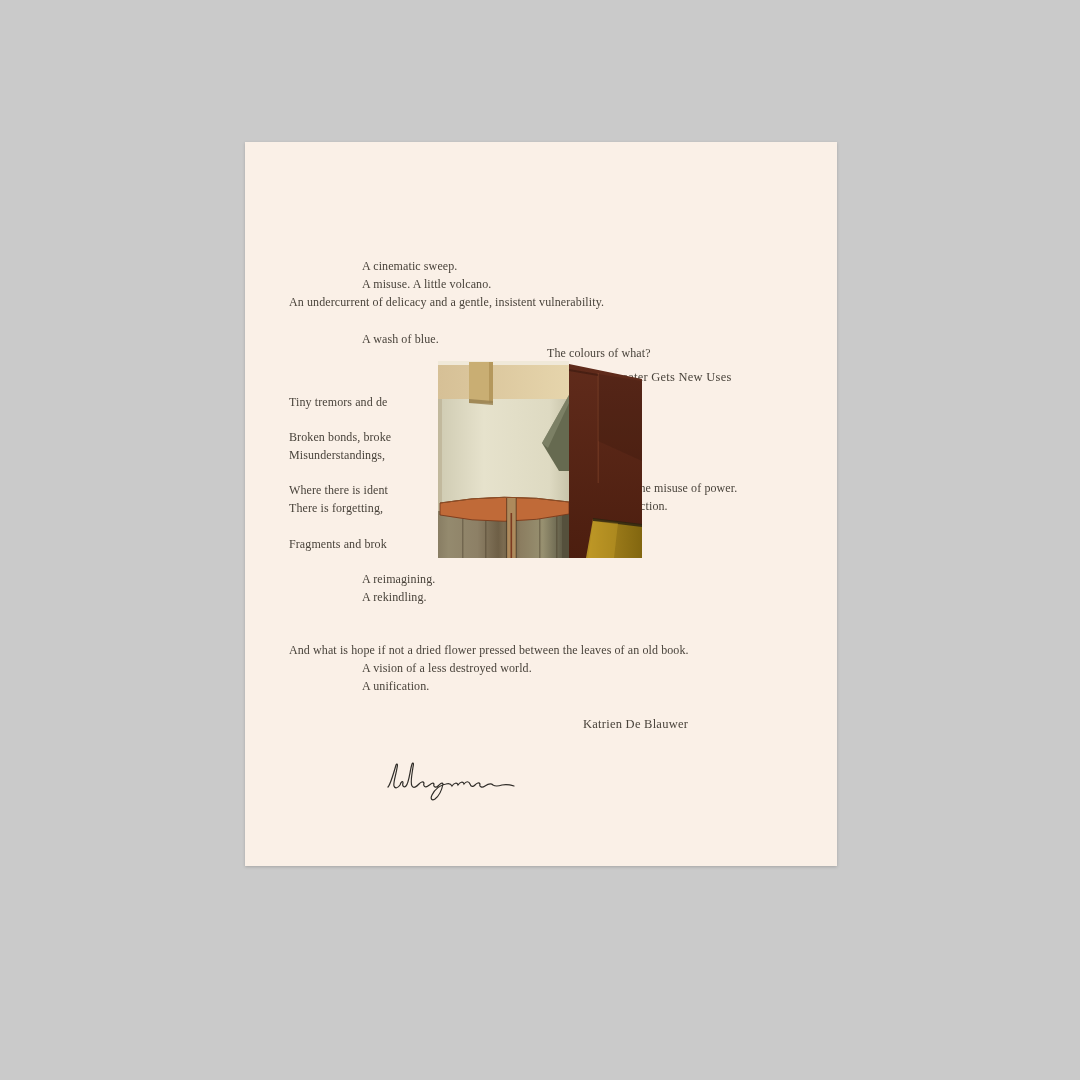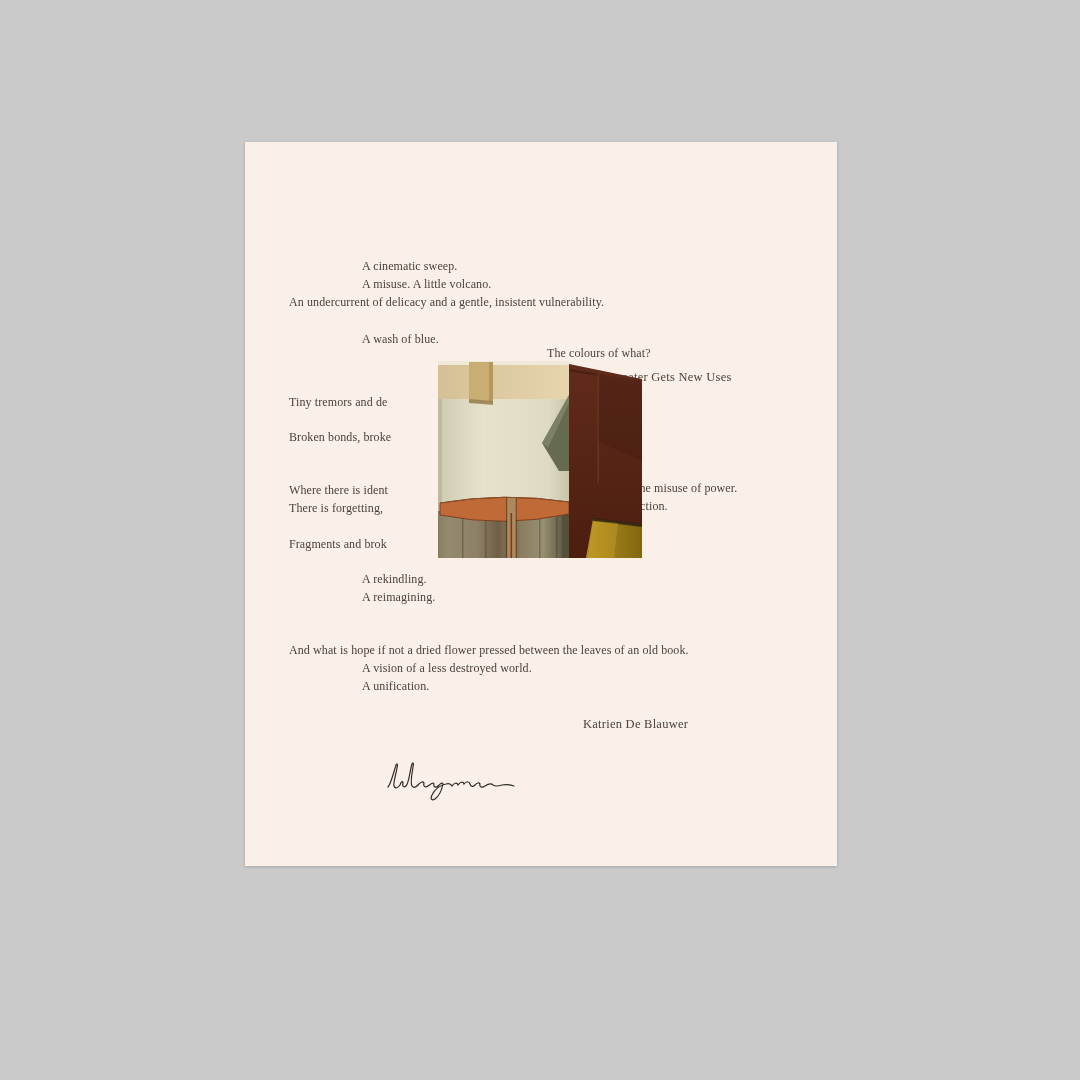--- a/index.html
+++ b/index.html
@@ -44,31 +44,32 @@
           <div class="line flush">An undercurrent of delicacy and a gentle, insistent vulnerability.</div>
         </div>
       <div class="stanza s1">
           <div class="line indent">A wash of blue.</div>
         </div>
       <div class="stanza s2">
           <div class="line flush">Tiny tremors and de</div>
         </div>
       <div class="stanza s3">
           <div class="line flush">Broken bonds, broke</div>
+          <div class="line flush">Misunderstandings,</div>
         </div>
       <div class="stanza s4">
           <div class="line flush">Where there is ident</div>
           <div class="line flush">There is forgetting,</div>
         </div>
       <div class="stanza s5">
           <div class="line flush">Fragments and brok</div>
         </div>
       <div class="stanza s6">
+          <div class="line indent">A reimagining.</div>
           <div class="line indent">A rekindling.</div>
-          <div class="line indent">A reimagining.</div>
         </div>
       <div class="stanza s7">
           <div class="line flush">And what is hope if not a dried flower pressed between the leaves of an old book.</div>
           <div class="line indent">A vision of a less destroyed world.</div>
           <div class="line indent">A unification.</div>
         </div>
 
       <span class="rf rf0">The colours of what?</span>
       <span class="rf rf1">the misuse of power.</span>
       <span class="rf rf2">uction.</span>

